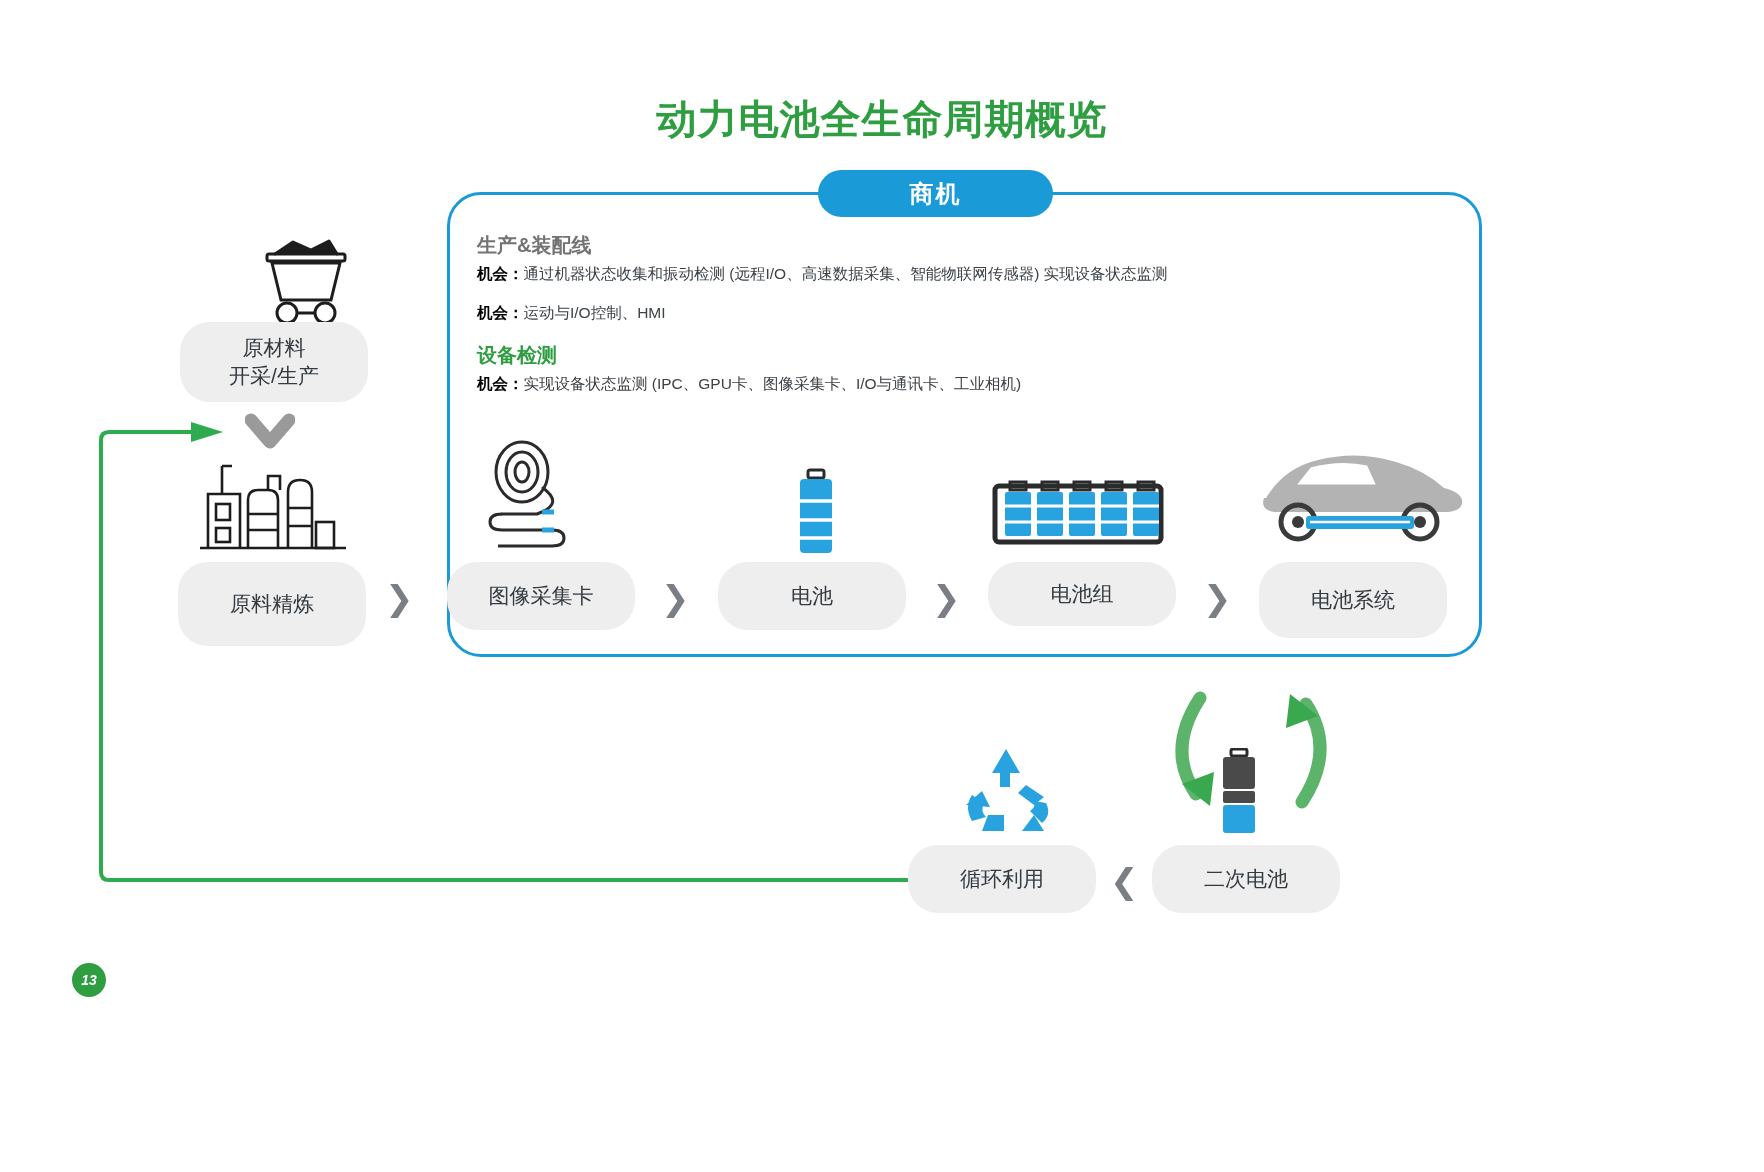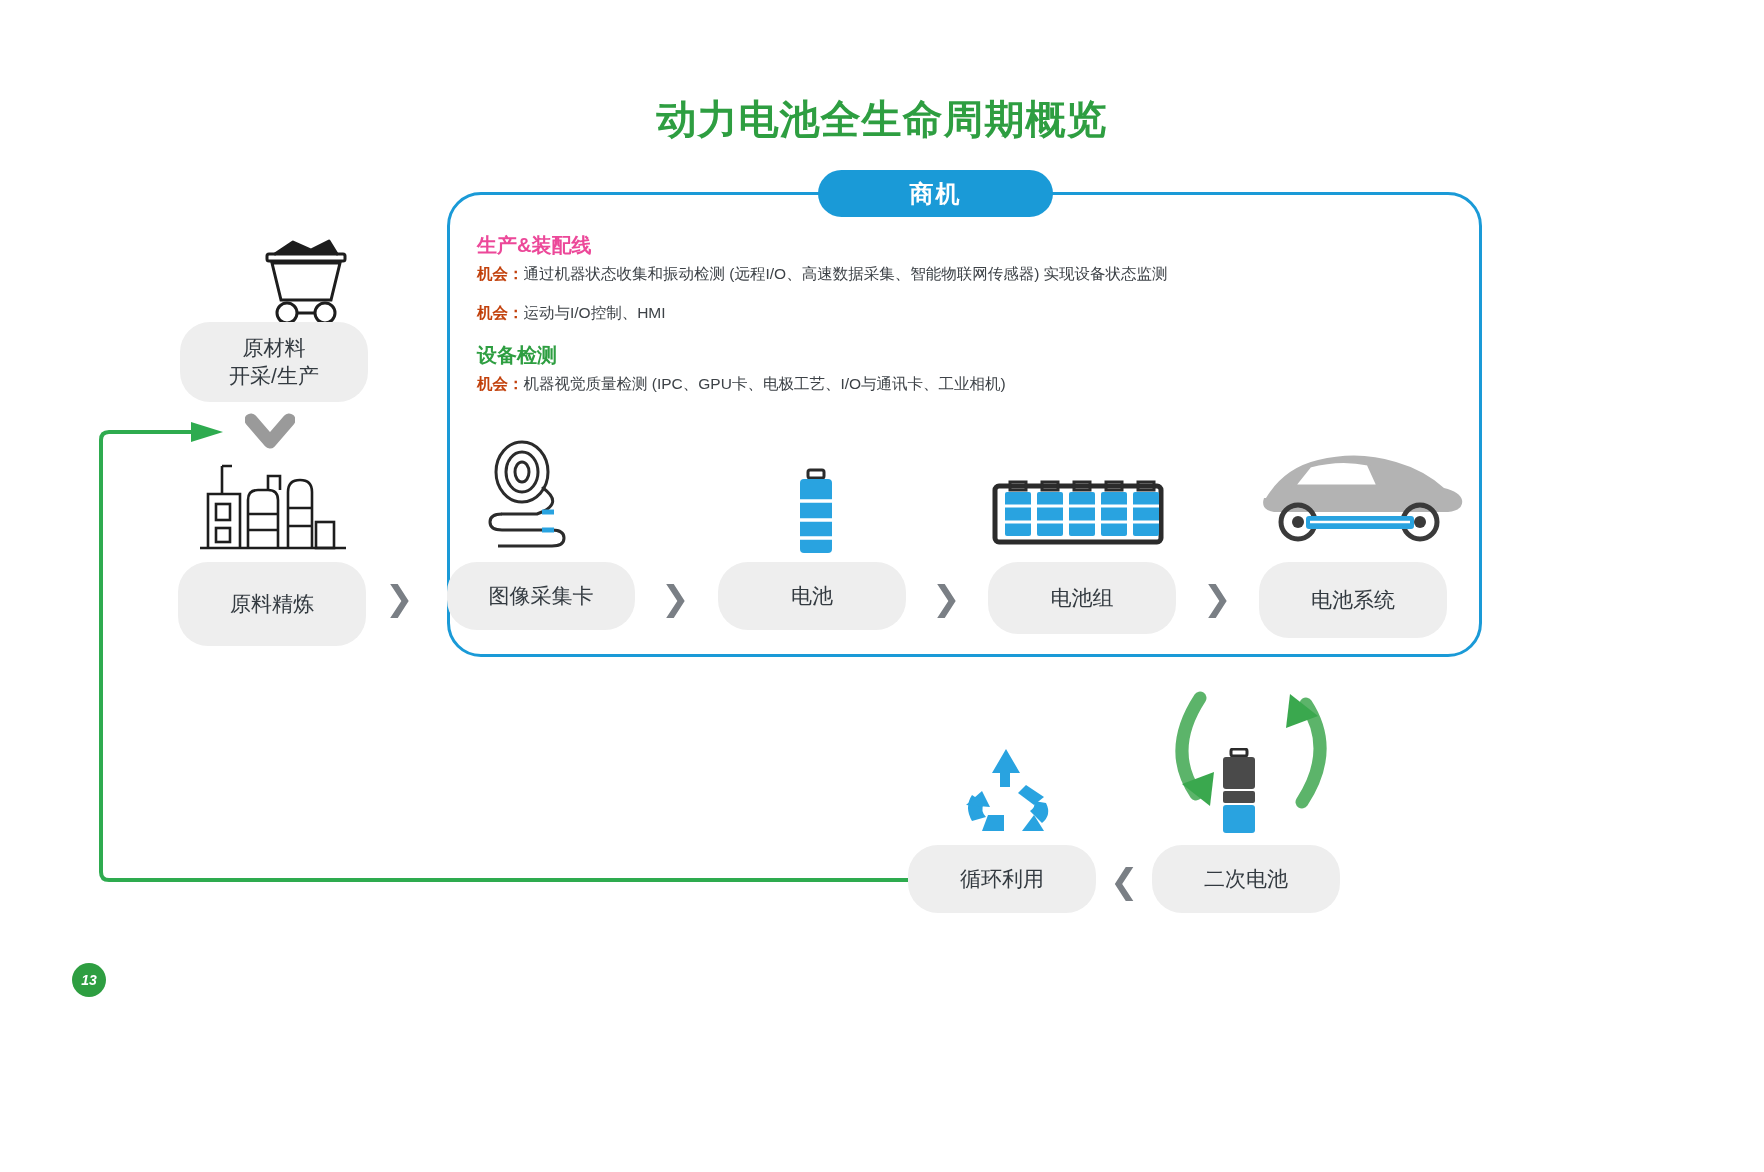--- a/index.html
+++ b/index.html
@@ -52,30 +52,30 @@
   #opportunity-text {
     position: absolute;
     left: 477px; top: 232px;
     width: 980px;
   }
   .opp-heading {
     font-size: 20px;
     font-weight: bold;
     margin-bottom: 5px;
   }
-  .opp-heading.blue-light { color: #ec4899; }
+  .opp-heading.blue-light { color: #737373; }
   .opp-heading.blue-dark  { color: #1b4f8a; }
   .opp-heading.green      { color: #2e9e41; }
   .opp-line {
     font-size: 15.5px;
     color: #3d4247;
     margin-bottom: 18px;
     white-space: nowrap;
   }
-  .opp-line .lbl { font-weight: bold; color: #c2410c; }
+  .opp-line .lbl { font-weight: bold; color: #000000; }
 
   
   .stage-pill {
     position: absolute;
     background: #eeeeee;
     border-radius: 30px;
     display: flex;
     align-items: center;
     justify-content: center;
     text-align: center;
@@ -125,21 +125,21 @@
   <div class="opp-line">
     <span class="lbl">机会：</span><span>通过机器状态收集和振动检测 (远程I/O、高速数据采集、智能物联网传感器) 实现设备状态监测</span>
   </div>
 
   <div class="opp-line">
     <span class="lbl">机会：</span><span>运动与I/O控制、HMI</span>
   </div>
 
   <div class="opp-heading green">设备检测</div>
   <div class="opp-line">
-    <span class="lbl">机会：</span><span>机器视觉质量检测 (IPC、GPU卡、电极工艺、I/O与通讯卡、工业相机)</span>
+    <span class="lbl">机会：</span><span>实现设备状态监测 (IPC、GPU卡、图像采集卡、I/O与通讯卡、工业相机)</span>
   </div>
 </div>
 
 <div class="icon-box" style="left:245px; top:238px; width:120px; height:90px;">
   <svg width="120" height="90" viewBox="0 0 120 90" fill="none" stroke="#1d1d1d" stroke-width="3">
     <path d="M30 16 L48 4 L66 12 L84 3 L92 16" stroke-linejoin="round" stroke-linecap="round" fill="#1d1d1d"></path>
     <rect x="22" y="16" width="78" height="7" rx="2"></rect>
     <path d="M27 25 L36 62 L86 62 L95 25 Z"></path>
     <circle cx="42" cy="75" r="10"></circle>
     <circle cx="80" cy="75" r="10"></circle>
@@ -277,21 +277,21 @@
 </div>
 
 <div class="stage-pill" style="left:447px; top:562px; width:188px; height:68px;">
   <span>图像采集卡</span>
 </div>
 
 <div class="stage-pill" style="left:718px; top:562px; width:188px; height:68px;align-items:center;">
   <span>电池</span>
 </div>
 
-<div class="stage-pill" style="left:988px; top:562px; width:188px; height:72px;text-align:right;">
+<div class="stage-pill" style="left:988px; top:562px; width:188px; height:64px;text-align:right;">
   <span>电池组</span>
 </div>
 
 <div class="stage-pill" style="left:1259px; top:562px; width:188px; height:76px;">
   <span>电池系统</span>
 </div>
 
 <div class="stage-pill" style="left:1152px; top:845px; width:188px; height:68px;justify-content:center;">
   <span>二次电池</span>
 </div>

